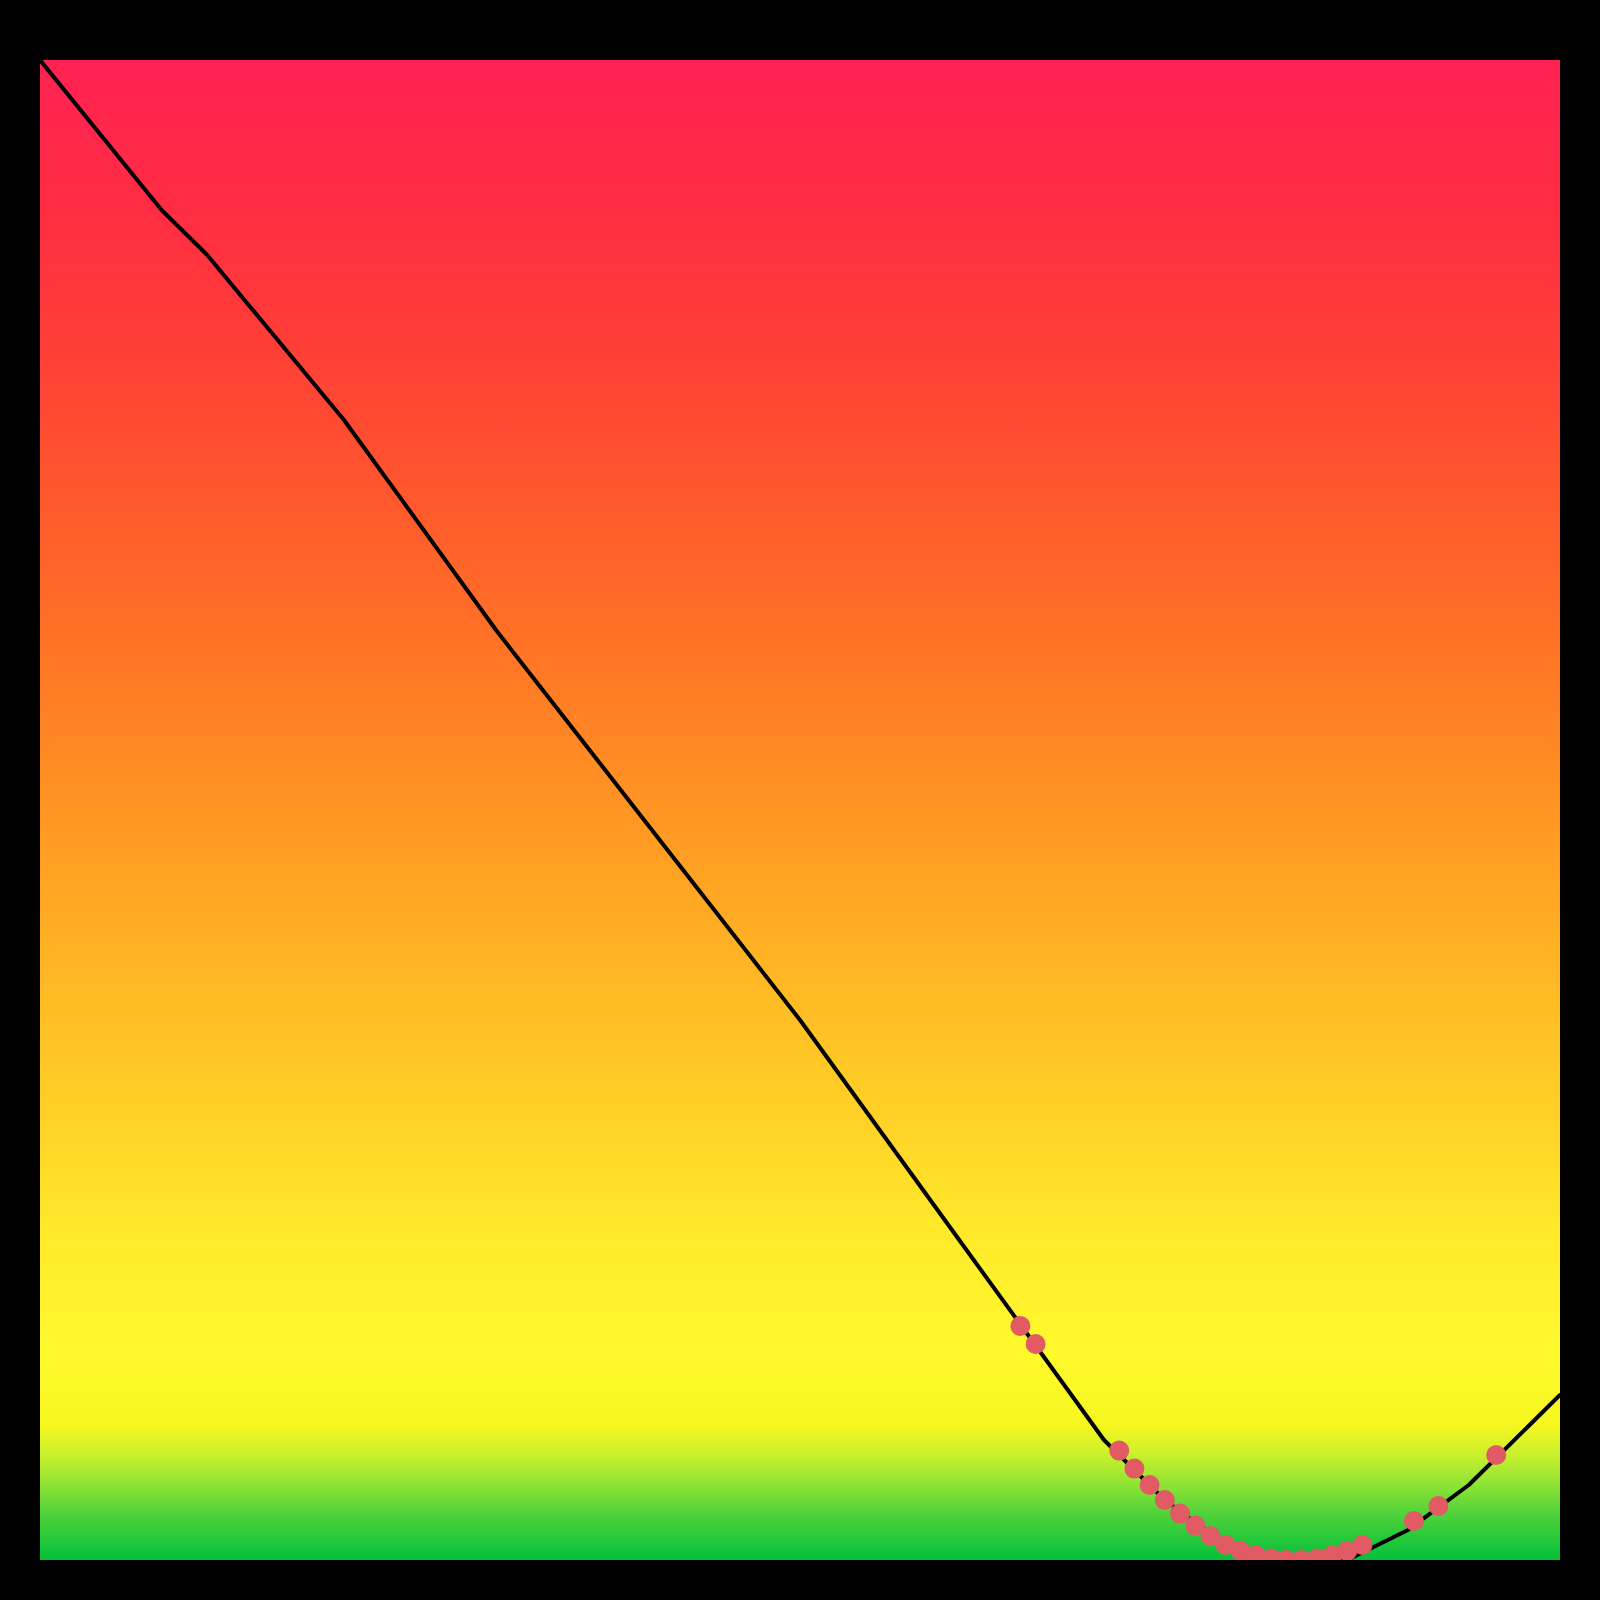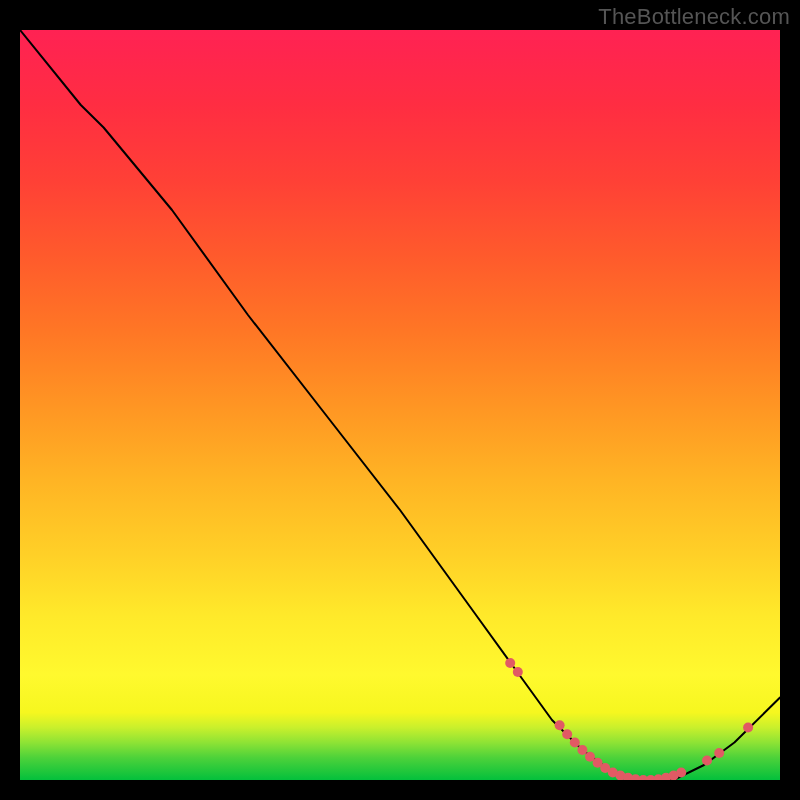--- a/index.html
+++ b/index.html
@@ -68,21 +68,20 @@
   }
   .markers circle {
     fill: #e15a64;
     stroke: none;
   }
 </style>
 </head>
 <body>
 
 <div class="frame">
-  <div class="watermark">TheBottleneck.com</div>
 
   <div class="plot">
     <svg class="curve" viewBox="0 0 760 750" preserveAspectRatio="none">
       <path id="curve-path" d="M0.0 0.0 L60.8 75.0 L83.6 97.5 L152.0 180.0 L228.0 285.0 L304.0 382.5 L380.0 480.0 L456.0 585.0 L494.0 637.5 L532.0 690.0 L562.4 720.0 L592.8 742.5 L623.2 750.0 L653.6 750.0 L684.0 735.0 L714.4 712.5 L744.8 682.5 L760.0 667.5"></path>
     </svg>
     <svg class="markers" viewBox="0 0 760 750" preserveAspectRatio="none">
       <g id="marker-group">
           <circle cx="490.2" cy="633.0" r="5"></circle>
           <circle cx="497.8" cy="642.0" r="5"></circle>
           <circle cx="539.6" cy="695.3" r="5"></circle>

